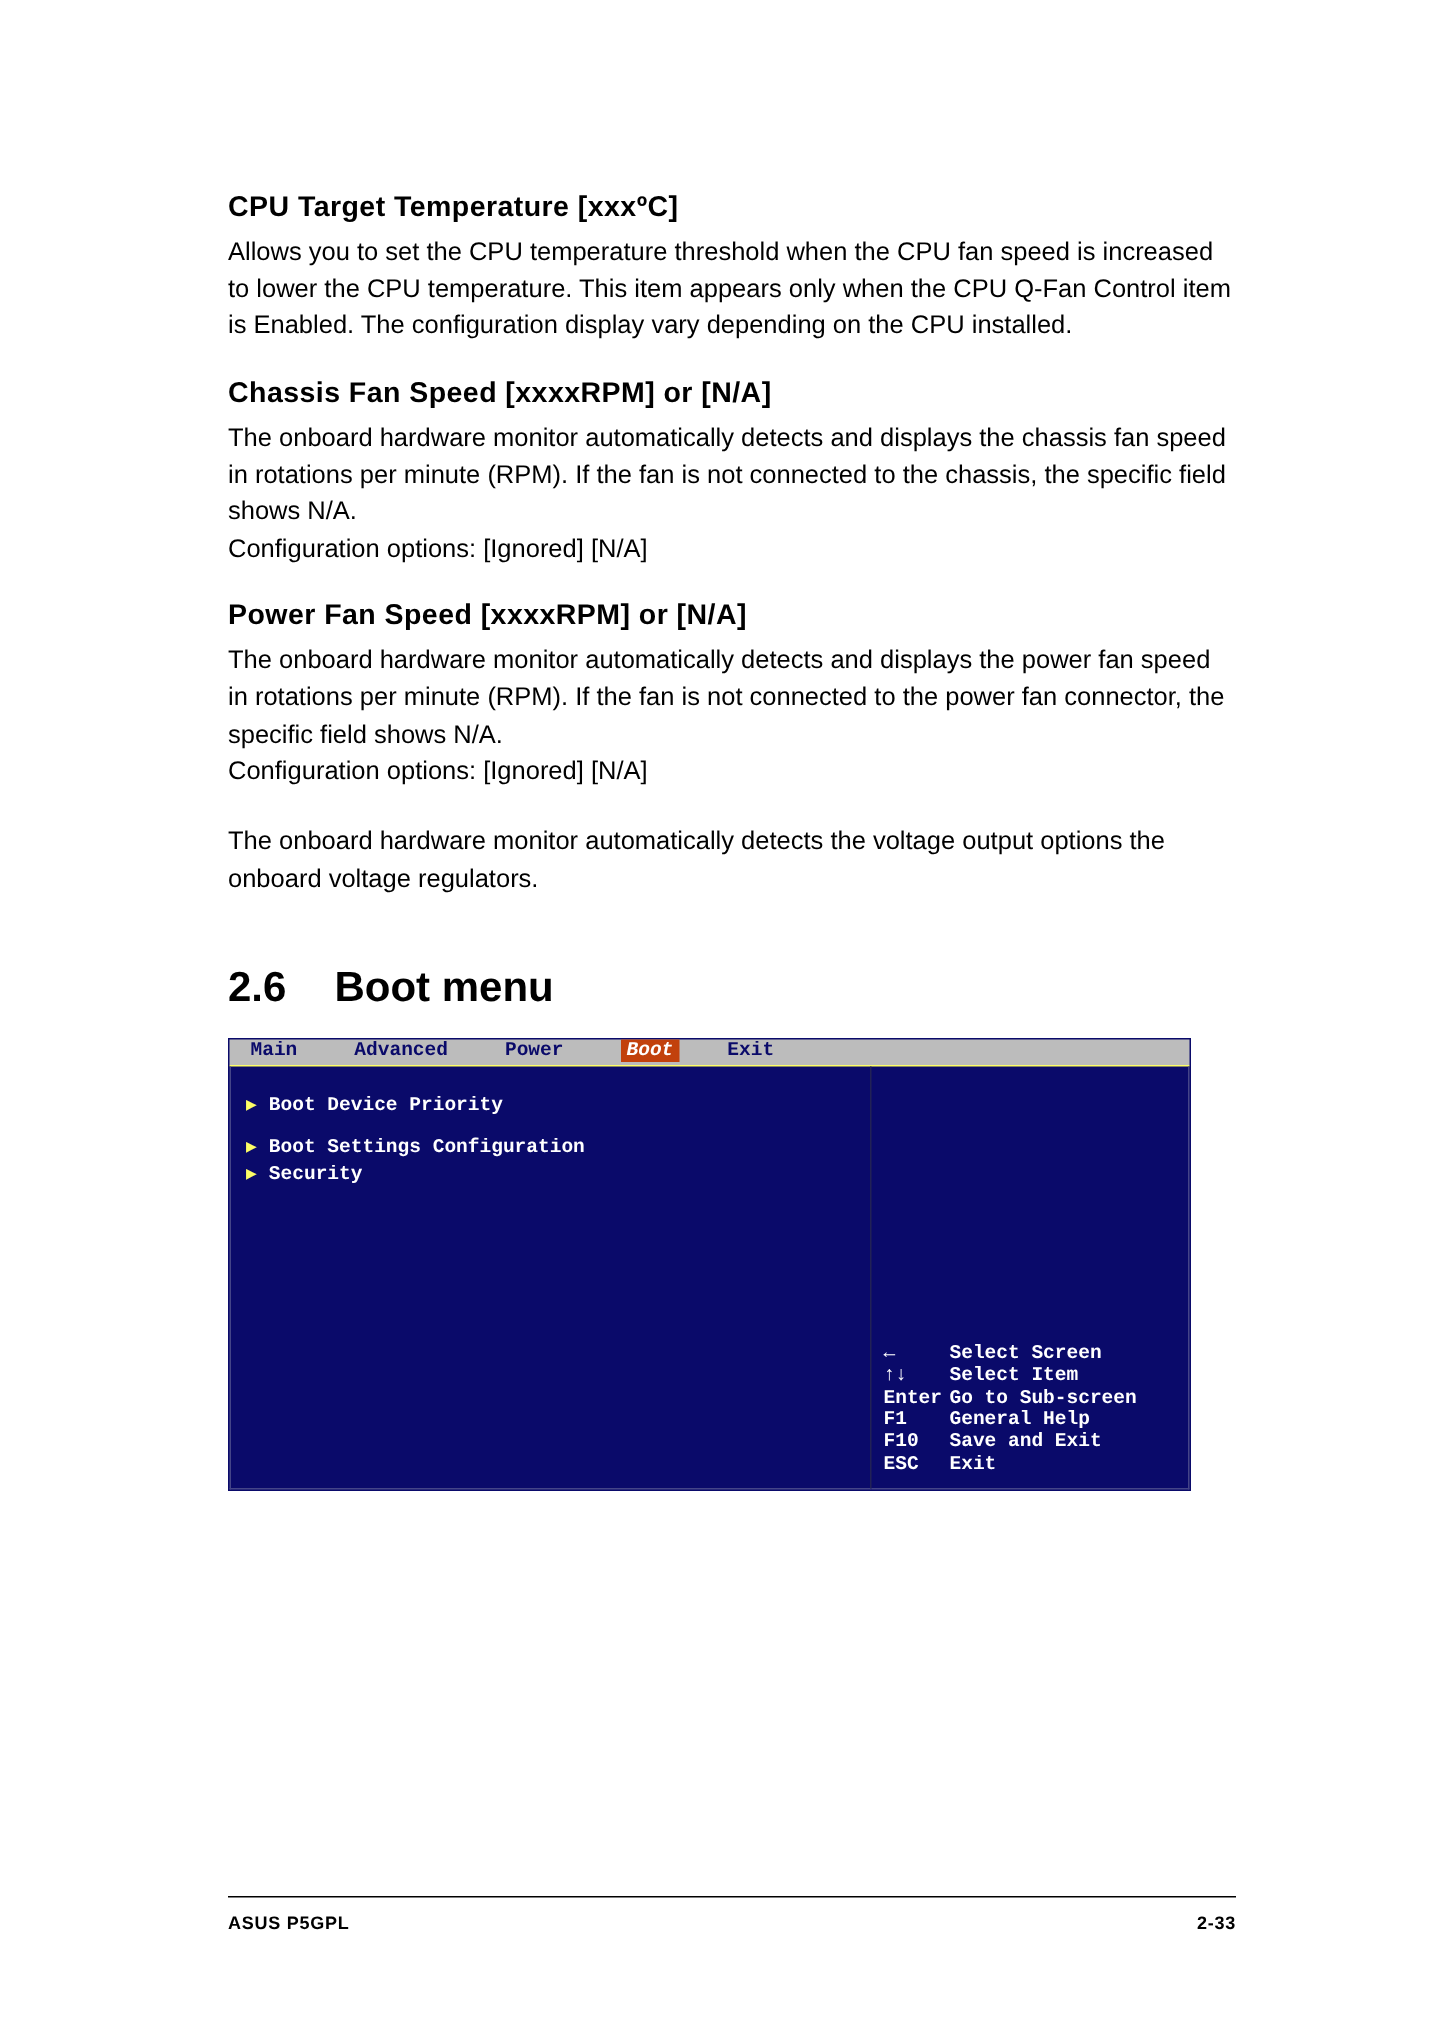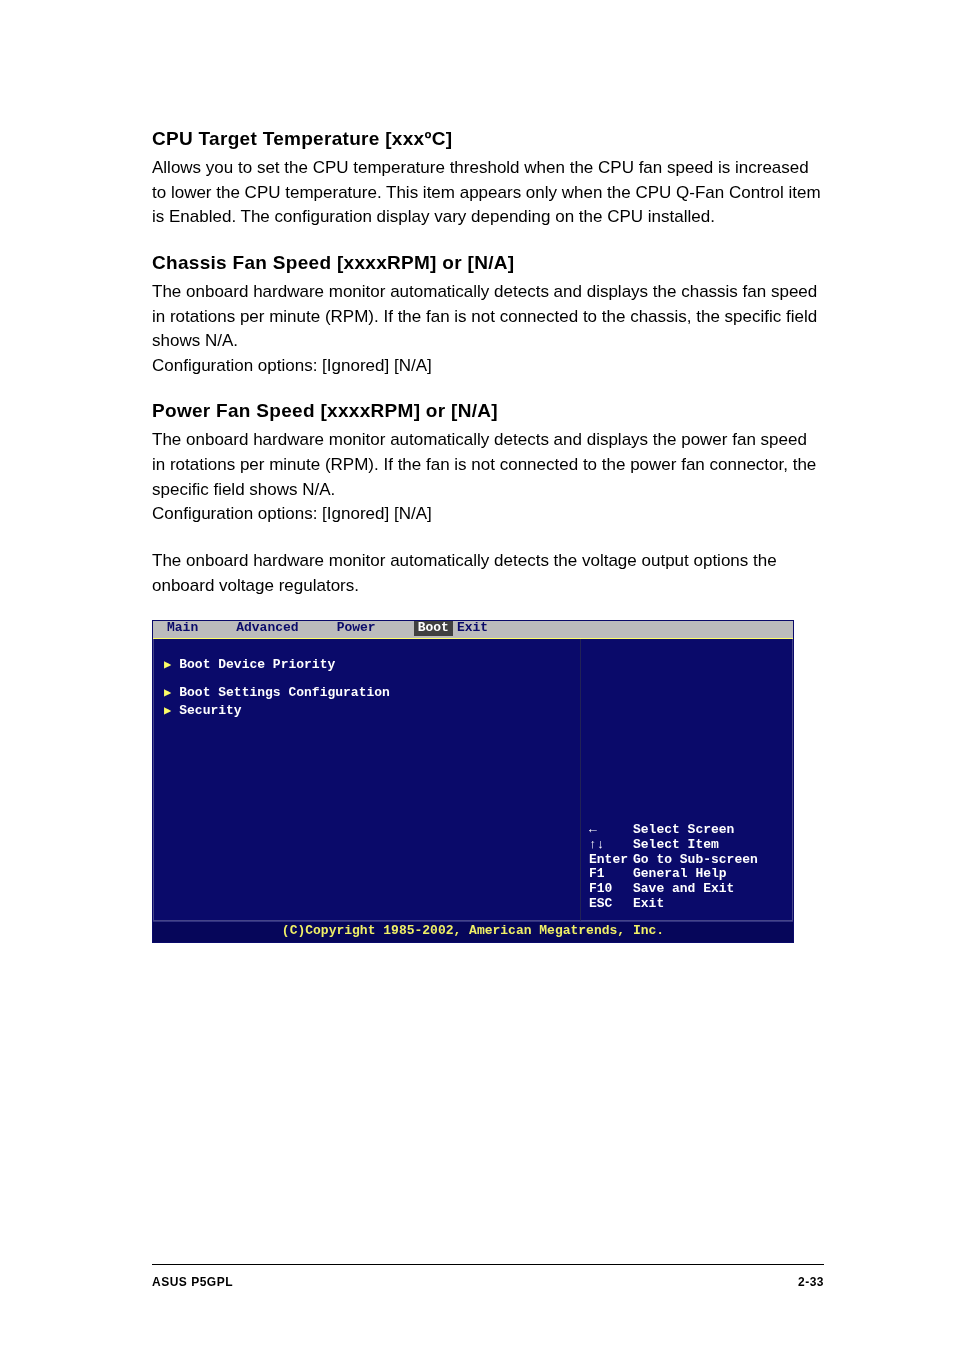--- a/index.html
+++ b/index.html
@@ -62,24 +62,25 @@
     background: #bcbcbc;
     color: #0a0a6a;
     font-weight: bold;
     padding: 0 14px 2px 14px;
   }
   .bios-tab {
     padding: 0 14px 0 0;
     margin-right: 24px;
   }
   .bios-tab.active-tab {
-    background: #404040;
+    background: #c2410c;
     color: #ffffff;
     padding: 0 4px;
-    margin-right: 4px;
+    margin-right: 32px;
+    font-style: italic;
   }
   .bios-body {
     display: flex;
     border-top: 1px solid #ffff66;
   }
   .bios-left {
     flex: 1 1 auto;
     border: 1px solid #444488;
     border-top: none;
     border-right-color: #222255;
@@ -161,20 +162,24 @@
   </div>
 
   <div class="section-heading">Power Fan Speed [xxxxRPM] or [N/A]</div>
   <div class="para">
     <span>The onboard hardware monitor automatically detects and displays the power fan speed in rotations per minute (RPM). If the fan is not connected to the power fan connector, the specific field shows N/A.</span><br>
     <span>Configuration options: [Ignored] [N/A]</span>
   </div>
 
   <div class="para">The onboard hardware monitor automatically detects the voltage output options the onboard voltage regulators.</div>
 
+  <div class="main-heading">
+    <span class="num">2.6</span>
+    <span>Boot menu</span>
+  </div>
 
   <div class="bios-box">
     <div class="bios-tabs">
       <span class="bios-tab">Main</span>
       <span class="bios-tab">Advanced</span>
       <span class="bios-tab">Power</span>
       <span class="bios-tab active-tab">Boot</span>
       <span class="bios-tab">Exit</span>
     </div>
     <div class="bios-body">
@@ -216,21 +221,20 @@
             <span class="help-key">F10</span>
             <span>Save and Exit</span>
           </div>
           <div class="help-row">
             <span class="help-key">ESC</span>
             <span>Exit</span>
           </div>
         </div>
       </div>
     </div>
-    <div class="bios-footer">(C)Copyright 1985-2002, American Megatrends, Inc.</div>
   </div>
 
   <div class="page-footer">
     <span>ASUS P5GPL</span>
     <span>2-33</span>
   </div>
 
 </div>
 
 </body></html>

